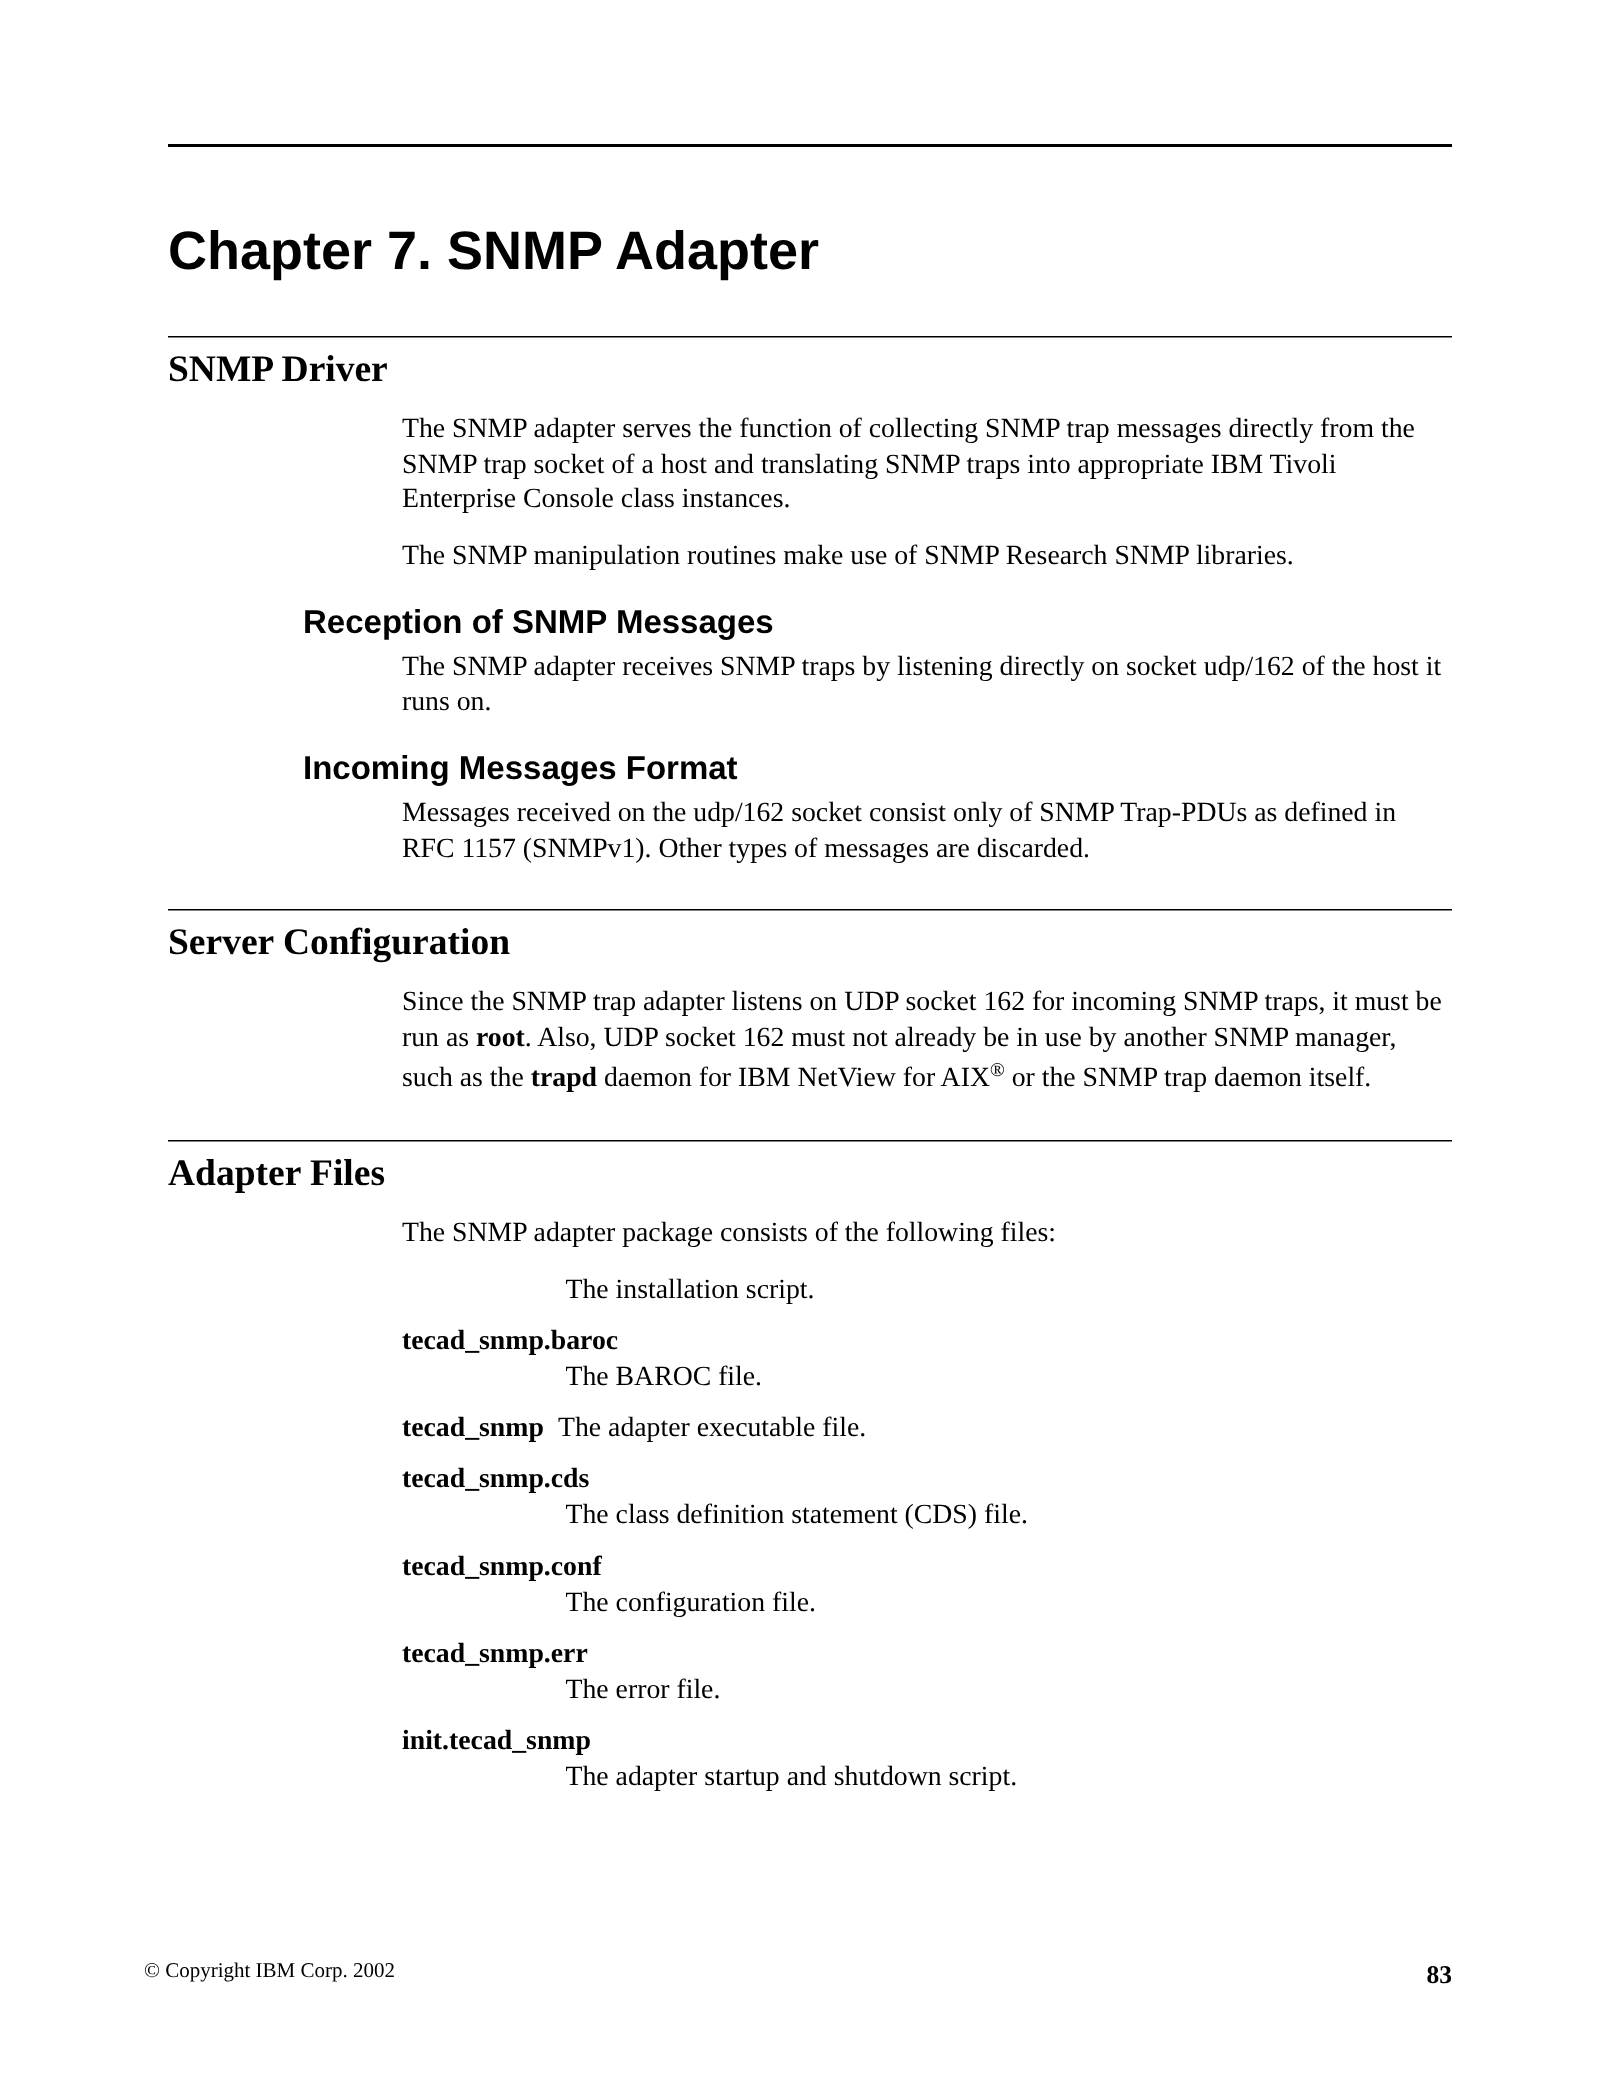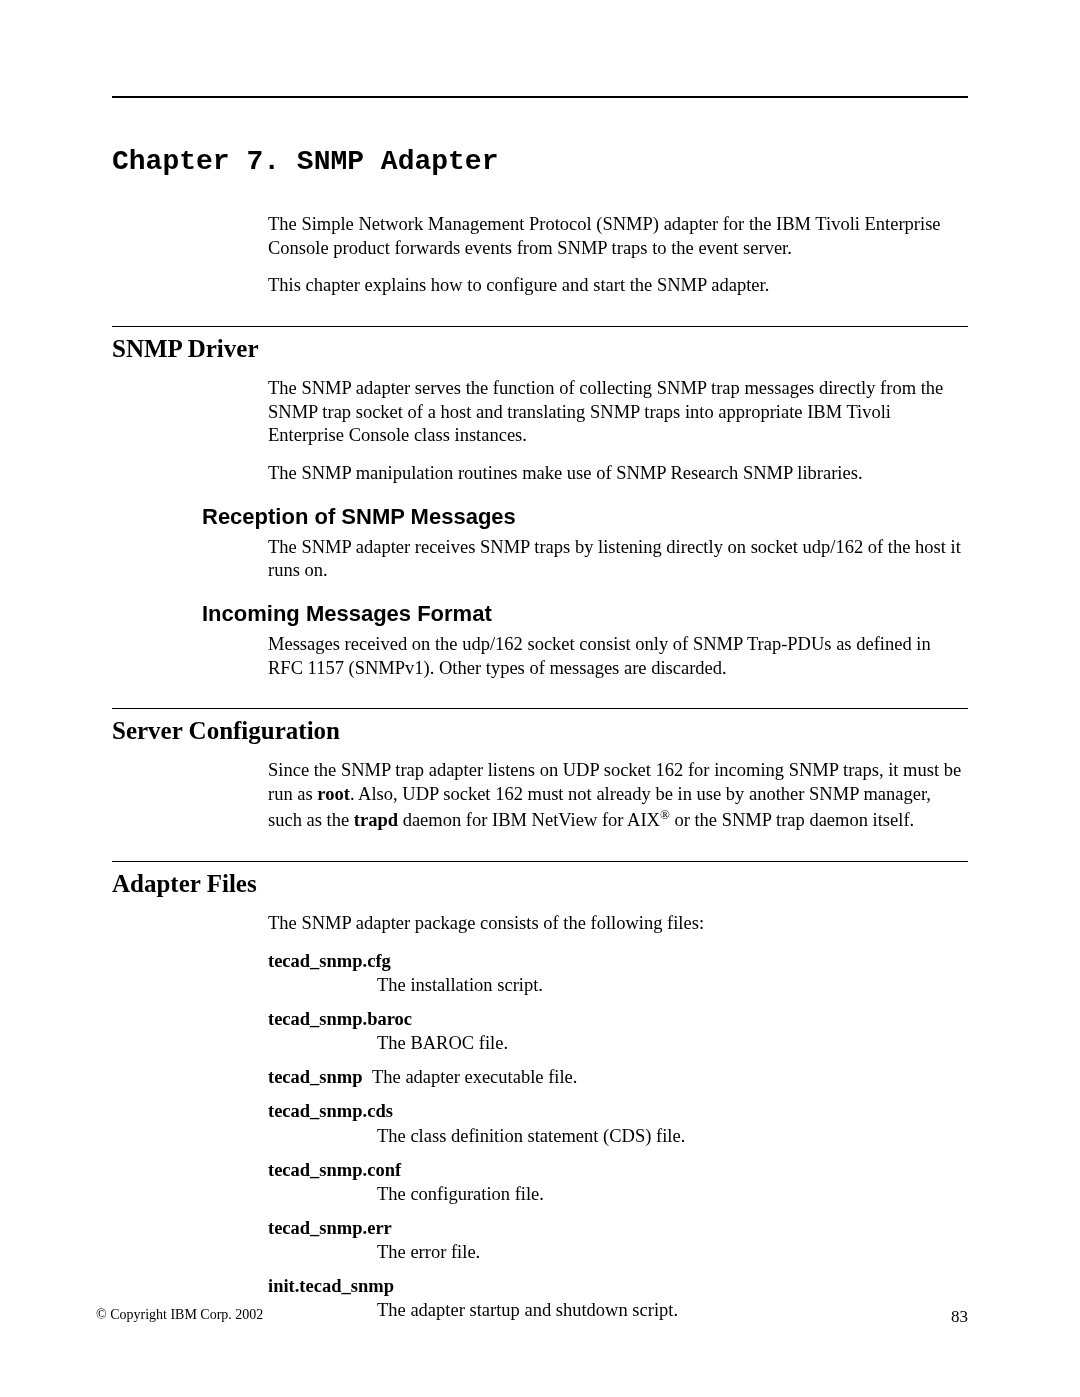--- a/index.html
+++ b/index.html
@@ -14,23 +14,23 @@
     height: 1397px;
     position: relative;
     box-sizing: border-box;
     padding: 96px 112px 0 112px;
   }
   .toprule {
     border-top: 2px solid #000;
     margin-bottom: 48px;
   }
   .ch-title {
-    font-family: Liberation Mono, monospace;
+    font-family: Liberation Sans, sans-serif;
     font-weight: 700;
-    font-size: 28px;
+    font-size: 36px;
     margin: 0 0 36px 0;
   }
   .body-col {
     margin-left: 156px;
     font-size: 18.5px;
     line-height: 1.28;
   }
   .body-col p { margin: 0 0 14px 0; }
   .body-col p.last { margin-bottom: 0; }
   .sec-rule {
@@ -72,34 +72,30 @@
     vertical-align: top;
   }
   .footer {
     position: absolute;
     left: 96px;
     right: 112px;
     bottom: 70px;
     font-size: 14px;
   }
   .footer-left { float: left; }
-  .footer-right { float: right; font-weight: 400; font-size: 17px; }
+  .footer-right { float: right; font-weight: 700; font-size: 17px; }
 </style>
 </head>
 <body>
 
 <div class="page">
   <div class="toprule"></div>
 
   <h1 class="ch-title">Chapter 7. SNMP Adapter</h1>
 
-  <div class="body-col">
-    <p>The Simple Network Management Protocol (SNMP) adapter for the IBM Tivoli Enterprise Console product forwards events from SNMP traps to the event server.</p>
-    <p class="last">This chapter explains how to configure and start the SNMP adapter.</p>
-  </div>
 
   <div class="sec-rule"></div>
   <h2 class="h1">SNMP Driver</h2>
   <div class="body-col">
     <p>The SNMP adapter serves the function of collecting SNMP trap messages directly from the SNMP trap socket of a host and translating SNMP traps into appropriate IBM Tivoli Enterprise Console class instances.</p>
     <p class="last">The SNMP manipulation routines make use of SNMP Research SNMP libraries.</p>
   </div>
 
   <h3 class="h2">Reception of SNMP Messages</h3>
   <div class="body-col">
@@ -118,21 +114,20 @@
       <span>Since the SNMP trap adapter listens on UDP socket 162 for incoming SNMP traps, it must be run as </span><span class="bold">root</span><span>. Also, UDP socket 162 must not already be in use by another SNMP manager, such as the </span><span class="bold">trapd</span><span> daemon for IBM NetView for AIX</span><span class="sup">®</span><span> or the SNMP trap daemon itself.</span>
     </p>
   </div>
 
   <div class="sec-rule"></div>
   <h2 class="h1">Adapter Files</h2>
   <div class="body-col">
     <p>The SNMP adapter package consists of the following files:</p>
     <div class="dl" id="file-list">
         <div class="dl-item">
-          <span class="dl-term">tecad_snmp.cfg</span>
           <span class="dl-def">The installation script.</span>
         </div>
         <div class="dl-item">
           <span class="dl-term">tecad_snmp.baroc</span>
           <span class="dl-def">The BAROC file.</span>
         </div>
         <div class="dl-item dl-inline"><span class="dl-term">tecad_snmp</span><span class="dl-def">The adapter executable file.</span></div>
         <div class="dl-item">
           <span class="dl-term">tecad_snmp.cds</span>
           <span class="dl-def">The class definition statement (CDS) file.</span>

